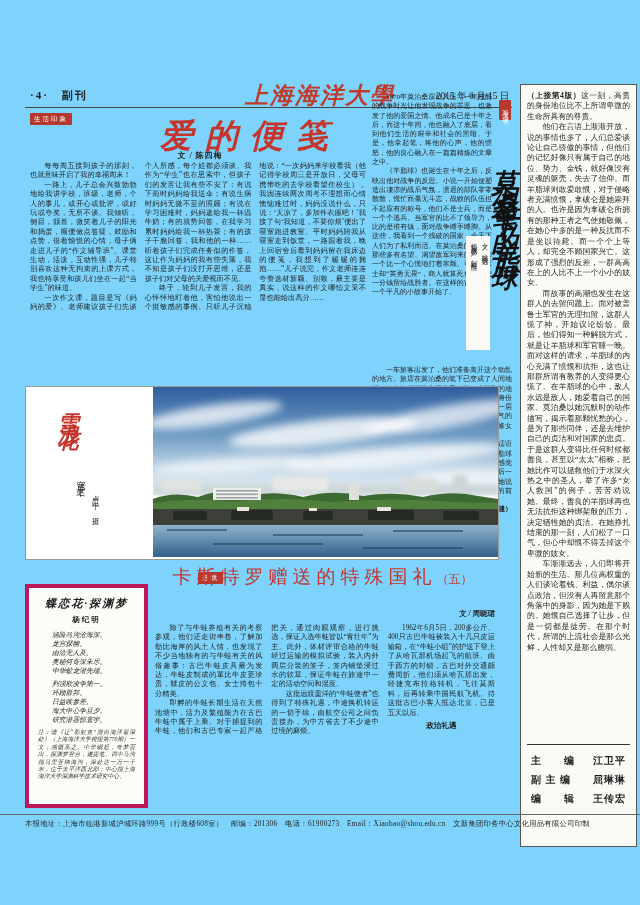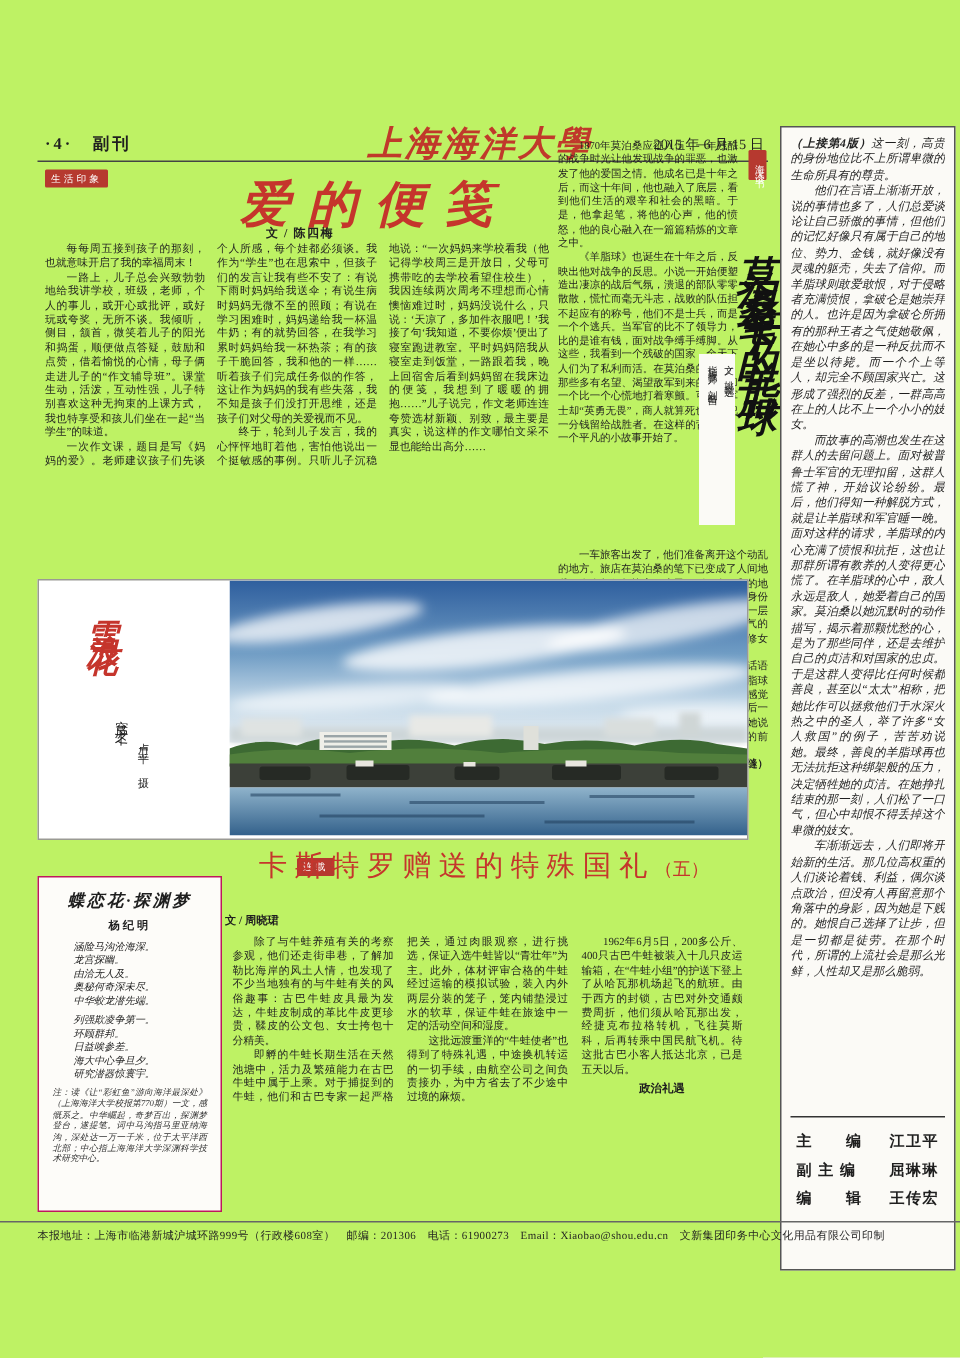--- a/index.html
+++ b/index.html
@@ -1,16 +1,16 @@
 <!DOCTYPE html>
 <html><head>
 <meta charset="utf-8">
 <style>
   html,body{margin:0;padding:0;background:#efeeea;}
-  .page{position:relative;width:640px;height:905px;background:#bef264;overflow:hidden;
+  .page{position:relative;width:640px;height:905px;background:#7dd3fc;overflow:hidden;
         font-family:"Liberation Serif","DejaVu Serif",serif;color:#1f1f1f;}
   
   .hdr-label{position:absolute;left:30px;top:88px;font-size:11px;font-weight:bold;letter-spacing:2px;}
   .masthead{position:absolute;left:230px;top:80px;width:180px;text-align:center;
             font-size:23px;font-weight:bold;font-style:italic;color:#c0392b;letter-spacing:2px;}
   .hdr-date{position:absolute;left:430px;top:90px;width:85px;font-size:9.5px;text-align:center;}
   .hdr-rule{position:absolute;left:25px;top:107px;width:487px;height:0;border-top:1px solid #444;}
   
   .tag{position:absolute;background:#b6392f;color:#fff;font-size:6.5px;letter-spacing:2px;
        padding:1.5px 4px;border-radius:1px;font-family:"Liberation Sans",sans-serif;}
@@ -42,36 +42,36 @@
                    font-size:21px;font-weight:bold;font-style:italic;color:#c5352c;letter-spacing:8px;}
   .photo-cap-sub{position:absolute;left:48px;top:86px;writing-mode:vertical-rl;font-size:9px;letter-spacing:3px;}
   .photo-cap-credit{position:absolute;left:64px;top:102px;writing-mode:vertical-rl;font-size:7.5px;letter-spacing:4px;}
   .photo-img{position:absolute;right:0;top:0;width:345px;height:170px;}
   
   .frog-title{position:absolute;left:150px;top:564px;width:345px;text-align:center;
               font-size:19px;font-weight:normal;color:#c5352c;letter-spacing:5px;}
   .frog-title .vol{font-size:12px;letter-spacing:0;}
   .frog-subtitle{position:absolute;left:150px;top:594px;width:345px;text-align:center;
                  font-size:10.5px;font-weight:bold;}
-  .frog-byline{position:absolute;left:150px;top:609px;width:345px;text-align:left;font-size:7.5px;font-weight:bold;}
+  .frog-byline{position:absolute;left:150px;top:609px;width:345px;text-align:right;font-size:7.5px;font-weight:bold;}
   .frog-body{position:absolute;left:155px;top:624px;width:340px;height:202px;overflow:hidden;
              column-count:3;column-gap:9px;font-size:7.2px;line-height:9.4px;text-align:justify;}
   .frog-sub{font-weight:bold;text-align:center;margin:3px 0;font-size:7.6px;}
   
   .poem-box{position:absolute;left:25px;top:584px;width:123px;height:224px;
-            border:1px solid #be185d;background:#fdfcf9;padding:8px 9px;box-sizing:border-box;}
+            border:4px solid #be185d;background:#fdfcf9;padding:8px 9px;box-sizing:border-box;}
   .poem-title{font-size:11px;font-weight:bold;font-style:italic;text-align:center;letter-spacing:2px;}
   .poem-author{font-size:7.5px;font-weight:bold;text-align:center;margin-top:4px;letter-spacing:2px;}
   .poem-lines{margin-top:5px;font-size:6.8px;line-height:9px;font-style:italic;padding-left:14px;}
   .poem-lines p{margin:0;min-height:4px;}
   .poem-note{margin-top:5px;font-size:5.8px;line-height:7.4px;font-style:italic;text-align:justify;color:#333;}
   
   .sidebar{position:absolute;left:520px;top:84px;width:117px;height:763px;
            border:1px solid #555;box-sizing:border-box;background:#fbfaf6;padding:6px 6px 0 6px;}
-  .side-text{font-size:7.8px;line-height:10.4px;text-align:justify;height:648px;overflow:hidden;font-style:italic;}
+  .side-text{font-size:7.8px;line-height:10.4px;text-align:justify;height:648px;overflow:hidden;}
   .side-text .cont{font-weight:bold;}
   .editors{border-top:1px solid #333;margin-top:5px;padding-top:6px;}
   .ed-row{display:flex;justify-content:space-between;font-size:10px;font-weight:bold;
           padding:2.5px 4px;letter-spacing:1px;}
   
   .footer{position:absolute;left:0;top:814px;width:640px;border-top:1px solid #666;}
   .footer-text{margin:4px 25px 0 25px;font-size:7.3px;letter-spacing:.3px;}
   .jump{font-weight:bold;}
 </style>
 </head>

